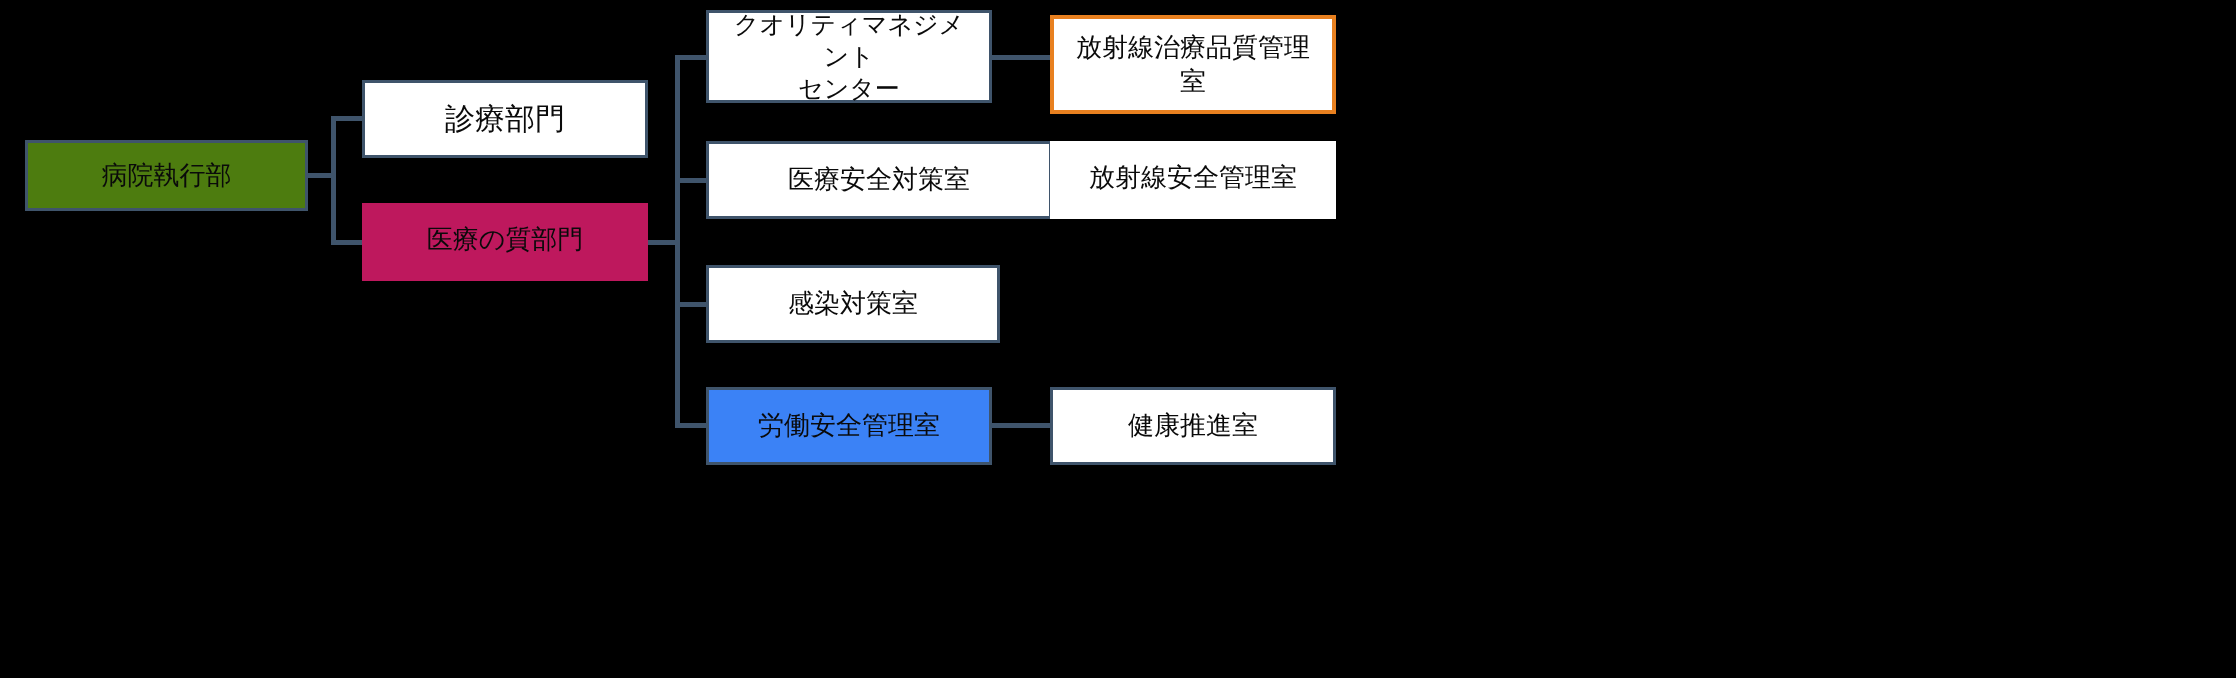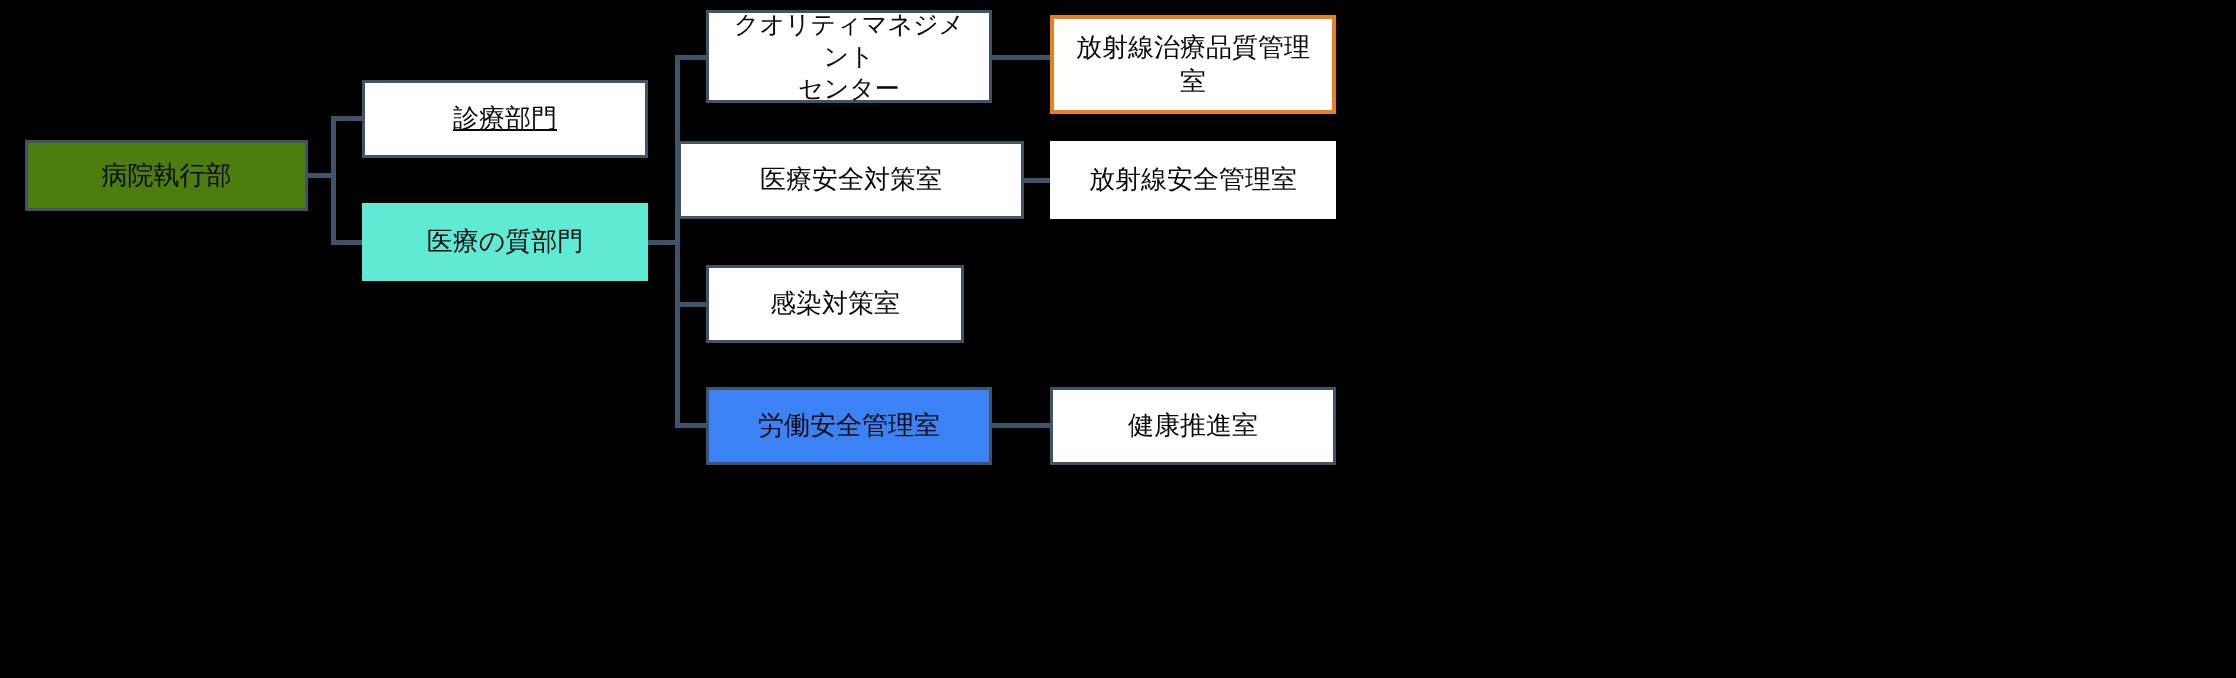--- a/index.html
+++ b/index.html
@@ -26,20 +26,21 @@
     text-align: center;
     color: #0a0a0a;
     line-height: 1.28;
     padding: 2px 16px;
   }
   .node.bordered {
     border: 3px solid #3f546b;
   }
   .node.plain {
     border: 0 solid transparent;
+    font-family: Liberation Mono, monospace;
   }
   .node.accent {
     border: 4px solid #e8801f;
   }
   .node-label {
     display: block;
     white-space: pre-line;
   }
   .connector {
     position: absolute;
@@ -65,33 +66,33 @@
       <div class="connector h" style="left: 675px; top: 423px; width: 33px; background: rgb(63, 84, 107);"></div>
       <div class="connector h" style="left: 992px; top: 55px; width: 60px; background: rgb(63, 84, 107);"></div>
       <div class="connector h" style="left: 992px; top: 178px; width: 60px; background: rgb(63, 84, 107);"></div>
       <div class="connector h" style="left: 992px; top: 423px; width: 60px; background: rgb(63, 84, 107);"></div>
     </div>
   <div id="node-layer">
       <div class="node bordered" style="left: 25px; top: 140px; width: 283px; height: 71px; border-color: rgb(63, 84, 107); background: #4d7c0f; color: rgb(10, 10, 10);">
         <span class="node-label" style="font-size: 26px;">病院執行部</span>
       </div>
       <div class="node bordered" style="left: 362px; top: 80px; width: 286px; height: 78px; border-color: rgb(63, 84, 107); background: rgb(255, 255, 255); color: rgb(10, 10, 10);">
-        <span class="node-label" style="font-size: 26px; text-decoration: underline;">診療部門</span>
+        <span class="node-label" style="font-size: 30px;">診療部門</span>
       </div>
-      <div class="node plain" style="left: 362px; top: 203px; width: 286px; height: 78px; background: #5eead4; color: rgb(10, 10, 10);">
+      <div class="node plain" style="left: 362px; top: 203px; width: 286px; height: 78px; background: #be185d; color: rgb(10, 10, 10);">
         <span class="node-label" style="font-size: 26px;">医療の質部門</span>
       </div>
       <div class="node bordered" style="left: 706px; top: 10px; width: 286px; height: 93px; border-color: rgb(63, 84, 107); background: rgb(255, 255, 255); color: rgb(10, 10, 10);">
         <span class="node-label" style="font-size: 25px;">クオリティマネジメント
 センター</span>
       </div>
-      <div class="node bordered" style="left: 678px; top: 141px; width: 346px; height: 78px; border-color: rgb(63, 84, 107); background: rgb(255, 255, 255); color: rgb(10, 10, 10);">
+      <div class="node bordered" style="left: 706px; top: 141px; width: 346px; height: 78px; border-color: rgb(63, 84, 107); background: rgb(255, 255, 255); color: rgb(10, 10, 10);">
         <span class="node-label" style="font-size: 26px;">医療安全対策室</span>
       </div>
-      <div class="node bordered" style="left: 706px; top: 265px; width: 258px; height: 78px; border-color: rgb(63, 84, 107); background: rgb(255, 255, 255); color: rgb(10, 10, 10);">
+      <div class="node bordered" style="left: 706px; top: 265px; width: 294px; height: 78px; border-color: rgb(63, 84, 107); background: rgb(255, 255, 255); color: rgb(10, 10, 10);">
         <span class="node-label" style="font-size: 26px;">感染対策室</span>
       </div>
       <div class="node bordered" style="left: 706px; top: 387px; width: 286px; height: 78px; border-color: rgb(63, 84, 107); background: #3b82f6; color: rgb(10, 10, 10);">
         <span class="node-label" style="font-size: 26px;">労働安全管理室</span>
       </div>
       <div class="node accent" style="left: 1050px; top: 15px; width: 286px; height: 99px; border-color: rgb(232, 128, 31); background: rgb(255, 255, 255); color: rgb(10, 10, 10);">
         <span class="node-label" style="font-size: 26px;">放射線治療品質管理室</span>
       </div>
       <div class="node plain" style="left: 1050px; top: 141px; width: 286px; height: 78px; background: rgb(255, 255, 255); color: rgb(10, 10, 10);">
         <span class="node-label" style="font-size: 26px;">放射線安全管理室</span>

